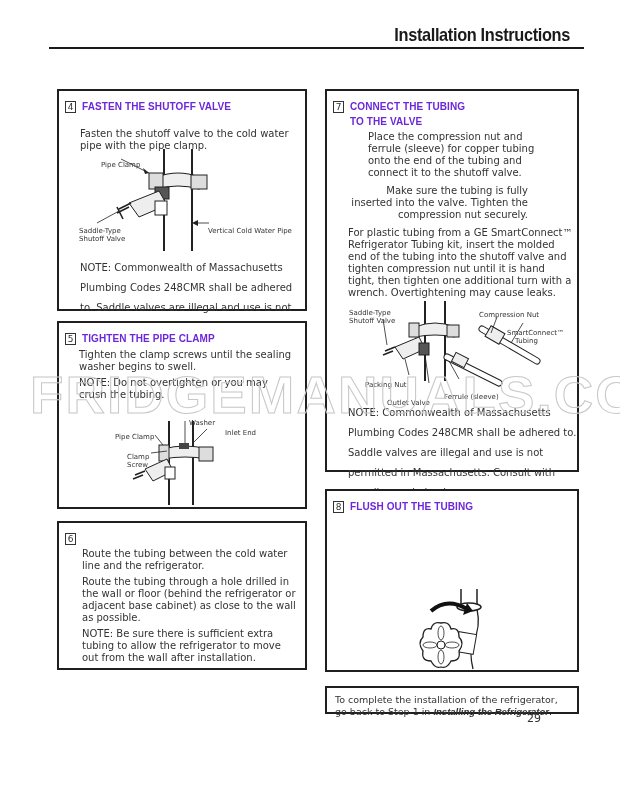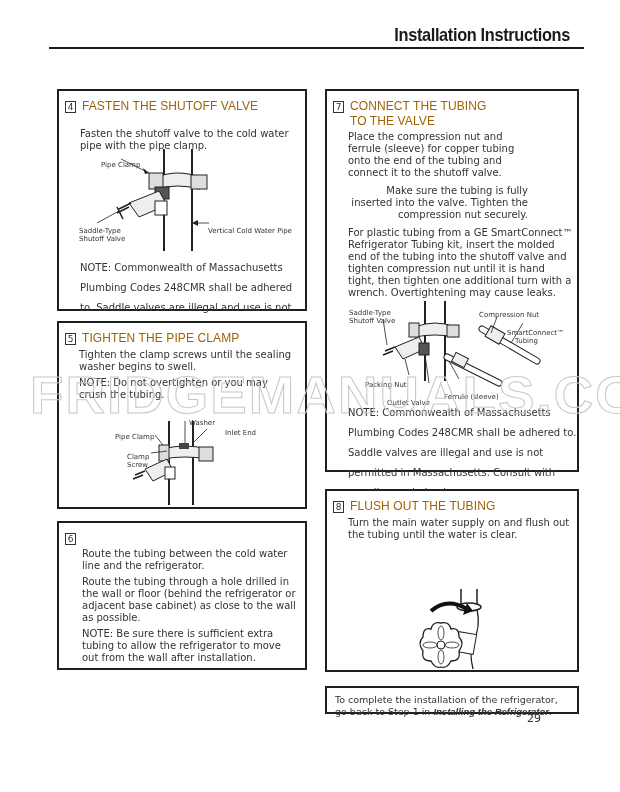--- a/index.html
+++ b/index.html
@@ -6,21 +6,21 @@
   html, body { width: 620px; height: 792px; background: #ffffff; }
   body { position: relative; font-family: "DejaVu Sans", sans-serif; color: #2b2b2b; overflow: hidden; }
 
   .page-header { position: absolute; left: 49px; top: 24px; width: 535px; text-align: right; }
   .page-title { font-family: "Liberation Sans", sans-serif; font-weight: bold; font-size: 19px; color: #1a1a1a; letter-spacing: -0.4px; transform: scaleX(0.86); display: inline-block; }
   .header-rule { position: absolute; left: 49px; top: 47px; width: 535px; height: 2px; background: #1a1a1a; }
 
   .box { position: absolute; border: 2px solid #1f1f1f; background: #fff; }
   .step-head { display: flex; align-items: flex-start; padding: 8px 0 0 6px; }
   .step-num { display: inline-block; width: 11px; height: 12px; border: 1px solid #333; font-size: 9px; line-height: 10px; text-align: center; color: #333; margin-top: 2px; margin-right: 6px; flex: none; }
-  .step-title { font-family: "Liberation Sans", sans-serif; font-weight: normal; font-size: 12px; color: #a16207; line-height: 15px; letter-spacing: 0.1px; }
+  .step-title { font-family: "Liberation Sans", sans-serif; font-weight: bold; font-size: 10px; color: #6d28d9; line-height: 15px; letter-spacing: 0.1px; }
   .body-text { font-size: 10px; line-height: 12px; color: #333; padding-left: 23px; padding-right: 8px; }
   .body-text p { margin-bottom: 4px; }
   .note { font-size: 10px; line-height: 20px; color: #333; }
 
   .diagram { position: absolute; }
   .diag-label { position: absolute; font-size: 7px; line-height: 8px; color: #333; white-space: nowrap; margin-top: 8px; }
 
   .watermark { position: absolute; left: 30px; top: 365px; width: 560px; font-family: "Liberation Sans", sans-serif; font-size: 52px; font-weight: bold; letter-spacing: 2px; color: transparent; -webkit-text-stroke: 1px #c8c8c8; white-space: nowrap; transform: scaleX(1.05); transform-origin: left; }
 
   .page-number { position: absolute; left: 527px; top: 712px; font-size: 11px; color: #333; }
@@ -112,21 +112,21 @@
 
 <div class="box" style="left:325px; top:89px; width:254px; height:383px;">
   <div class="step-head">
     <span class="step-num">7</span>
     <span class="step-title">
       <span>CONNECT THE TUBING</span><br>
       <span>TO THE VALVE</span>
     </span>
   </div>
   <div class="body-text" style="padding-left:21px; margin-top:2px; padding-right:4px;">
-    <p style="width:190px; margin-bottom:6px;">Place the compression nut and ferrule (sleeve) for copper tubing onto the end of the tubing and connect it to the shutoff valve.</p>
+    <p style="width:190px; margin-bottom:6px;margin-left:20px;">Place the compression nut and ferrule (sleeve) for copper tubing onto the end of the tubing and connect it to the shutoff valve.</p>
     <p style="width:180px; margin-bottom:6px;text-align:right;">Make sure the tubing is fully inserted into the valve. Tighten the compression nut securely.</p>
     <p>For plastic tubing from a GE SmartConnect™ Refrigerator Tubing kit, insert the molded end of the tubing into the shutoff valve and tighten compression nut until it is hand tight, then tighten one additional turn with a wrench. Overtightening may cause leaks.</p>
   </div>
   <div class="diagram" style="left:0; top:208px; width:250px; height:100px;">
     <svg width="250" height="100">
       <line x1="98" y1="2" x2="98" y2="82" stroke="#222" stroke-width="2"></line>
       <line x1="118" y1="2" x2="118" y2="82" stroke="#222" stroke-width="2"></line>
       <path d="M88 28 Q108 20 128 28 L128 38 Q108 34 88 38 Z" fill="#eee" stroke="#222"></path>
       <rect x="82" y="24" width="10" height="14" fill="#ddd" stroke="#222"></rect>
       <rect x="120" y="26" width="12" height="12" fill="#ddd" stroke="#222"></rect>
@@ -157,21 +157,20 @@
   </div>
   <div class="note" style="position:absolute; left:21px; top:312px; width:230px;">NOTE: Commonwealth of Massachusetts Plumbing Codes 248CMR shall be adhered to. Saddle valves are illegal and use is not permitted in Massachusetts. Consult with your licensed plumber.</div>
 </div>
 
 <div class="box" style="left:325px; top:489px; width:254px; height:183px;">
   <div class="step-head">
     <span class="step-num">8</span>
     <span class="step-title">FLUSH OUT THE TUBING</span>
   </div>
   <div class="body-text" style="padding-left:21px; margin-top:3px; padding-right:4px;">
-    <p>Turn the main water supply on and flush out the tubing until the water is clear.</p>
   </div>
   <div class="diagram" style="left:80px; top:96px; width:100px; height:84px;">
     <svg width="100" height="84">
       <path d="M54 2 L54 20 M70 2 L70 20" stroke="#222" stroke-width="1.5"></path>
       <ellipse cx="62" cy="20" rx="12" ry="4" fill="#fff" stroke="#222" stroke-width="1.5"></ellipse>
       <path d="M70 22 Q74 40 66 56 Q62 66 66 82" fill="none" stroke="#222" stroke-width="1.3"></path>
       <path d="M24 24 Q40 10 60 22" fill="none" stroke="#111" stroke-width="4"></path>
       <polygon points="60,16 66,24 56,28" fill="#111"></polygon>
       <rect x="50" y="46" width="18" height="20" fill="#fff" stroke="#222" transform="rotate(10 59 56)"></rect>
       <g transform="translate(34 58)">

